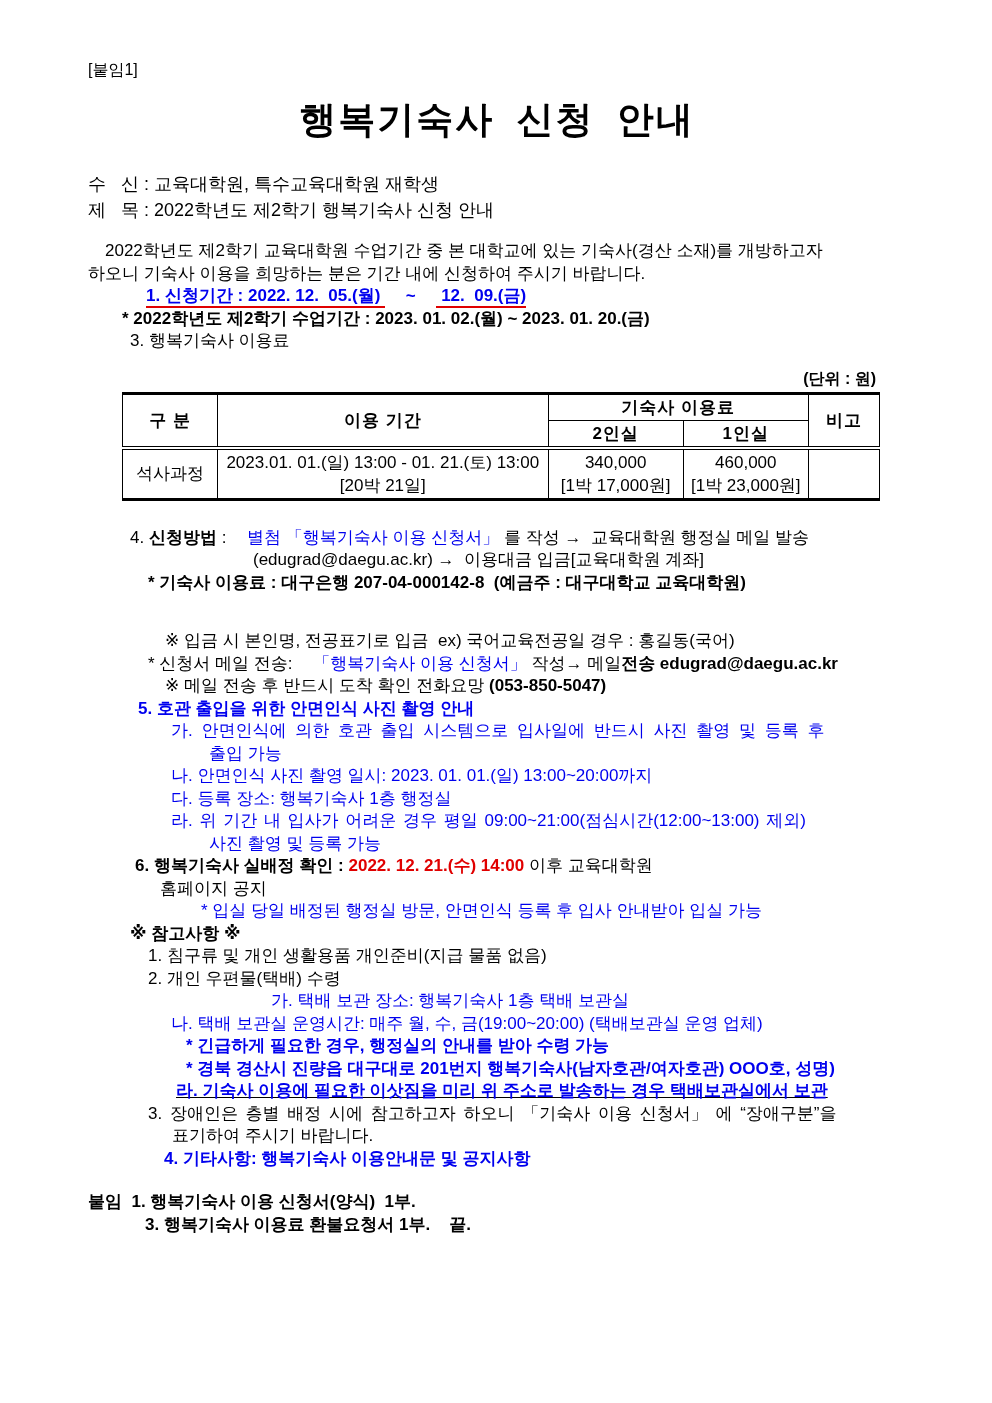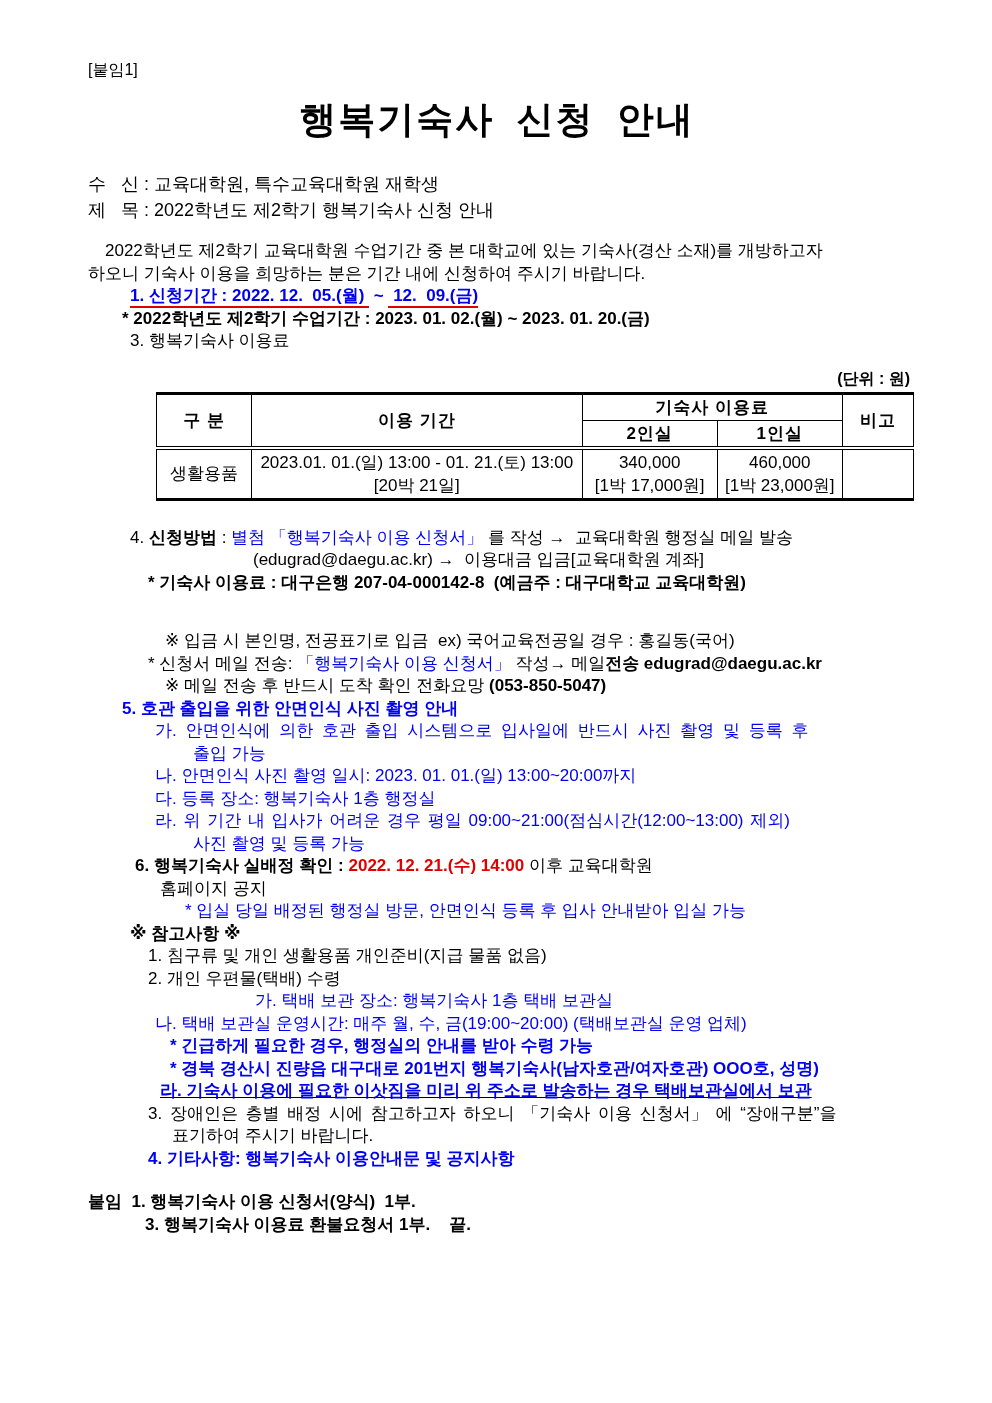--- a/index.html
+++ b/index.html
@@ -14,25 +14,25 @@
   .doc-title{
     font-size:37px;font-weight:bold;text-align:center;
     letter-spacing:2px;word-spacing:10px;
     margin:14px 0 26px 0;white-space:pre-wrap;
   }
   .addr{font-size:18px;line-height:26px;white-space:pre-wrap;}
   .intro{margin-top:16px;}
   .intro .line{font-size:17px;line-height:23px;white-space:pre-wrap;}
   .lines .line{font-size:17px;line-height:22.5px;white-space:pre-wrap;}
   .bold{font-weight:bold;}
-  .blue{color:var(--blue,#0000ee);}
+  .blue{color:var(--blue,#0000ee);margin-left:16px;}
   .red{color:var(--red,#e00000);}
   .ured{border-bottom:2px solid var(--red,#e00000);padding-bottom:1px;}
   
-  .table-wrap{margin:16px 0 0 68px;width:758px;}
+  .table-wrap{margin:16px 0 0 34px;width:758px;}
   .unit-note{font-size:16px;font-weight:bold;text-align:right;padding-right:4px;margin-bottom:2px;}
   table.fee{
     border-collapse:collapse;width:758px;table-layout:fixed;
     border-top:3px solid #000;border-bottom:3px solid #000;
     font-size:17px;
   }
   table.fee th,table.fee td{border:1px solid #000;padding:1px 2px;text-align:center;}
   table.fee th{font-weight:bold;letter-spacing:1px;}
   .hdr-bottom{border-bottom:4px double #000 !important;}
   td .cell-line{line-height:23px;white-space:pre-wrap;}
@@ -78,21 +78,21 @@
         <th rowspan="2" class="hdr-bottom">구  분</th>
         <th rowspan="2" class="hdr-bottom">이용 기간</th>
         <th colspan="2">기숙사 이용료</th>
         <th rowspan="2" class="hdr-bottom">비고</th>
       </tr>
       <tr>
         <th class="hdr-bottom">2인실</th>
         <th class="hdr-bottom">1인실</th>
       </tr>
       <tr>
-        <td>생활용품</td>
+        <td>석사과정</td>
         <td>
           <div class="cell-line">2023.01. 01.(일) 13:00 - 01. 21.(토) 13:00</div>
           <div class="cell-line">[20박 21일]</div>
         </td>
         <td>
           <div class="cell-line">340,000</div>
           <div class="cell-line">[1박 17,000원]</div>
         </td>
         <td>
           <div class="cell-line">460,000</div>

